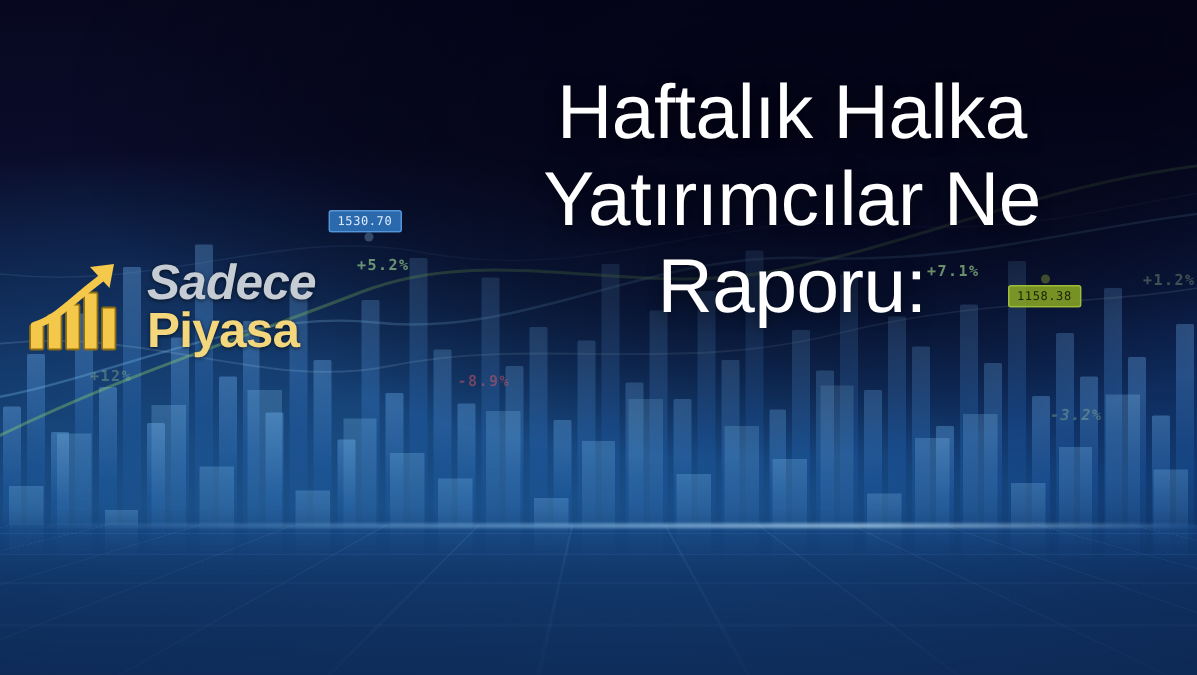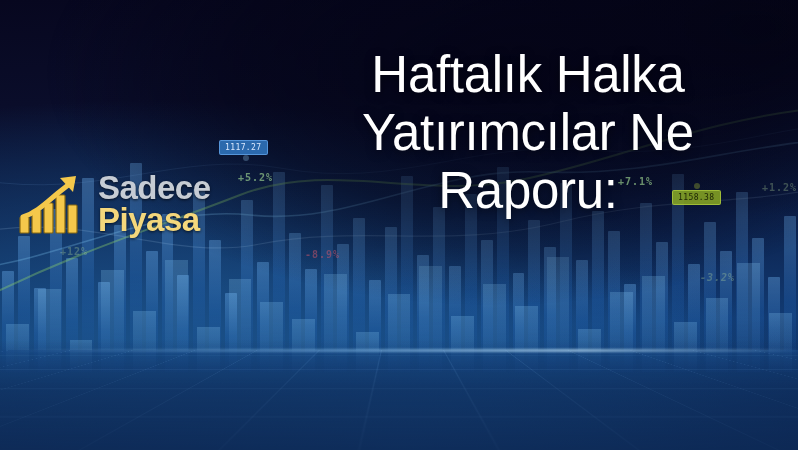--- a/index.html
+++ b/index.html
@@ -113,20 +113,21 @@
     left:18px; top:172px;
     display:flex; align-items:center; gap:8px;
     z-index:6;
   }
   .logo-mark{ width:72px; height:62px; flex:0 0 auto; }
   .logo-words{ display:flex; flex-direction:column; line-height:.96; }
   .logo-top{
     font-size:33px; font-weight:bold;
     color:#c6ccd4; letter-spacing:-.5px;
     text-shadow:0 1px 3px rgba(0,0,0,.65);
+    font-style:italic;
   }
   .logo-bottom{
     font-size:33px; font-weight:bold;
     color:#f4d77c; letter-spacing:-.5px;
     text-shadow:0 1px 3px rgba(0,0,0,.65);
   }
 
   
   .headline{
     position:absolute;
@@ -241,21 +242,21 @@
       <path d="M-20,268 C70,255 160,205 250,215 C350,226 430,168 540,172 C650,176 720,150 820,140" fill="none" stroke="rgba(127,196,238,.30)" stroke-width="1.6"></path>
       <path d="M-20,232 C90,212 170,262 260,244 C360,224 450,250 560,222 C660,197 740,205 820,188" fill="none" stroke="rgba(180,215,250,.16)" stroke-width="1.2"></path>
       <path d="M-20,180 C100,200 180,150 280,168 C400,190 470,140 590,150 C690,158 760,132 820,126" fill="none" stroke="rgba(120,175,235,.13)" stroke-width="1"></path>
       <circle cx="246" cy="158" r="3" fill="rgba(150,210,255,.55)"></circle>
       <circle cx="697" cy="186" r="3" fill="rgba(186,216,70,.65)"></circle>
     </svg>
   </div>
 
   <div class="bg-vignette"></div>
 
-  <div class="tag tag-blue" style="left:219px; top:140px;">1117.27</div>
+  <div class="tag tag-blue" style="left:219px; top:140px;">1530.70</div>
   <div class="tag tag-green" style="left:672px; top:190px;">1158.38</div>
 
   <div class="pct pct-up" style="left:238px; top:172px;">+5.2%</div>
   <div class="pct pct-up" style="left:618px; top:176px;">+7.1%</div>
   <div class="pct pct-down" style="left:305px; top:216px;margin-top:33px;">-8.9%</div>
   <div class="pct pct-faint" style="left:60px;  top:246px;">+12%</div>
   <div class="pct pct-faint" style="left:762px; top:182px;">+1.2%</div>
   <div class="pct pct-faint" style="left:700px; top:272px;font-style:italic;">-3.2%</div>
 
   <div class="logo">

